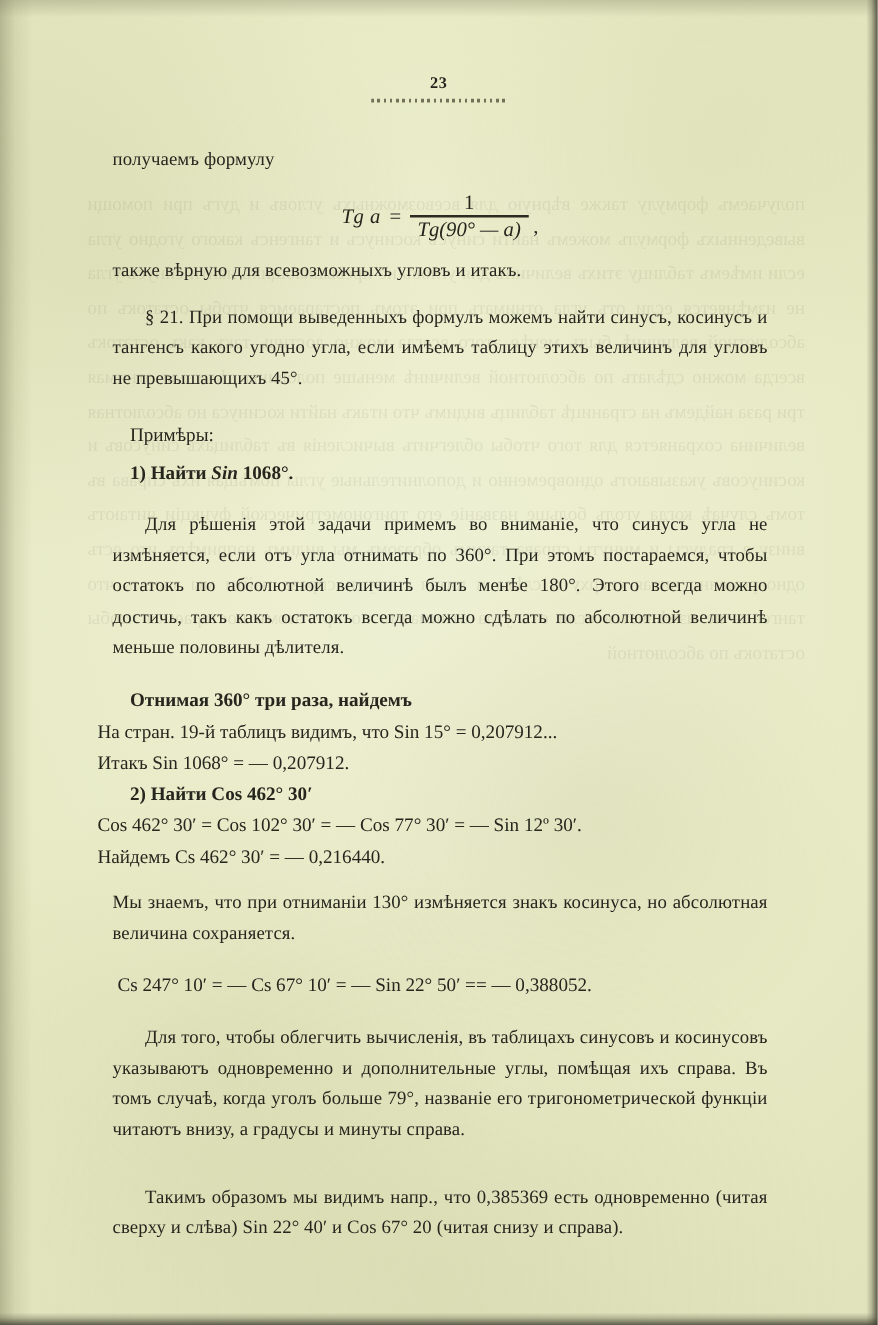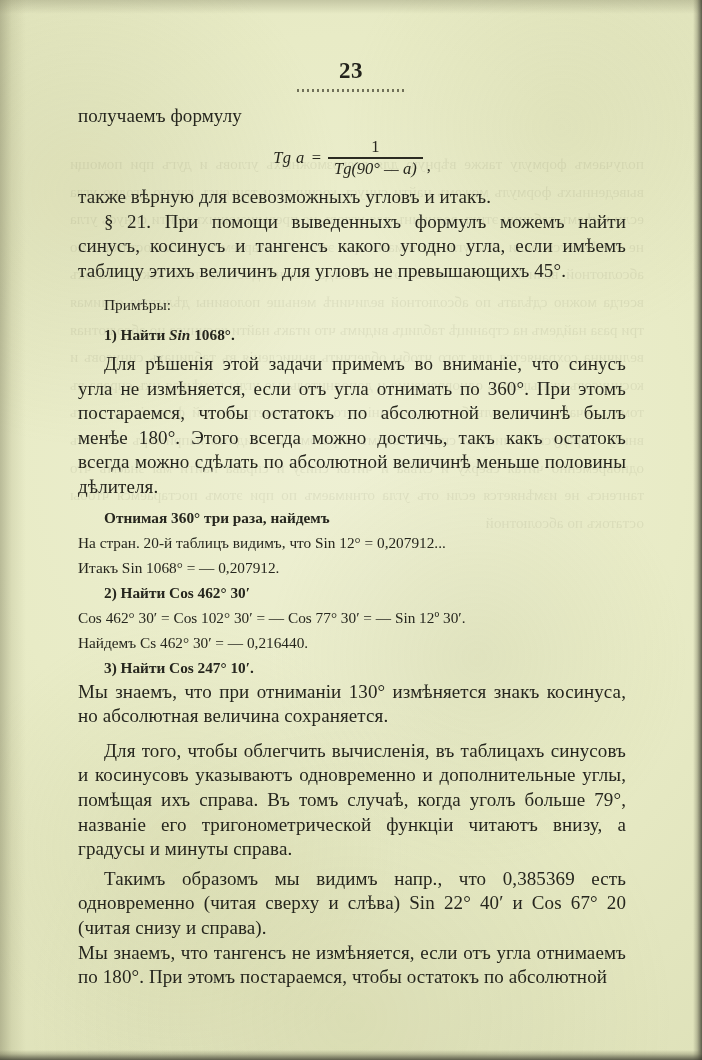--- a/index.html
+++ b/index.html
@@ -86,21 +86,21 @@
 
   
   .folio {
     position: absolute;
     top: 58px;
     left: 0;
     right: 0;
     text-align: center;
   }
   .folio-num {
-    font-size: 23px;
+    font-size: 13px;
     font-weight: bold;
     letter-spacing: 0.5px;
     color: #23231c;
   }
   .folio-rule {
     width: 108px;
     height: 3px;
     margin: 5px auto 0;
     background-image: repeating-linear-gradient(
       to right,
@@ -112,24 +112,24 @@
 
   
   .body {
     position: absolute;
     left: 78px;
     top: 104px;
     width: 548px;
   }
 
   .p {
-    margin: 0;
+    margin: 12px;
     text-align: justify;
     text-justify: inter-word;
-    font-size: 19px;
+    font-size: 15px;
     line-height: 24.6px;
     color: #26261e;
     letter-spacing: 0.1px;
   }
   .p.indent { text-indent: 26px; }
 
   .gap-sm { height: 5px; }
   .gap-md { height: 9px; }
 
   .it { font-style: italic; }
@@ -226,43 +226,42 @@
       <span>1) Найти </span><span class="it">Sin</span><span> 1068°.</span>
     </div>
 
     <div class="gap-sm"></div>
 
     <div class="p indent">Для рѣшенія этой задачи примемъ во вниманіе, что синусъ угла не измѣняется, если отъ угла отнимать по 360°. При этомъ постараемся, чтобы остатокъ по абсолютной величинѣ былъ менѣе 180°. Этого всегда можно достичь, такъ какъ остатокъ всегда можно сдѣлать по абсолютной величинѣ меньше половины дѣлителя.</div>
 
     <div class="gap-sm"></div>
 
     <div class="eqline pad2">Отнимая 360° три раза, найдемъ</div>
-    <div class="eqline">На стран. 20-й таблицъ видимъ, что Sin 12° = 0,207912...</div>
+    <div class="eqline">На стран. 19-й таблицъ видимъ, что Sin 15° = 0,207912...</div>
     <div class="eqline">Итакъ Sin 1068° = — 0,207912.</div>
 
     <div class="eqline pad2">2) Найти Cos 462° 30′</div>
     <div class="eqline">Cos 462° 30′ = Cos 102° 30′ = — Cos 77° 30′ = — Sin 12º 30′.</div>
     <div class="eqline">Найдемъ Cs 462° 30′ = — 0,216440.</div>
 
-    <div class="eqline pad2">3) Найти Cos 247° 10′.</div>
     <div class="p">Мы знаемъ, что при отниманіи 130° измѣняется знакъ косинуса, но абсолютная величина сохраняется.</div>
 
     <div class="gap-sm"></div>
 
+    <div class="eqline pad3">Cs 247° 10′ = — Cs 67° 10′ = — Sin 22° 50′ == — 0,388052.</div>
 
     <div class="gap-sm"></div>
 
     <div class="p indent">Для того, чтобы облегчить вычисленія, въ таблицахъ синусовъ и косинусовъ указываютъ одновременно и дополнительные углы, помѣщая ихъ справа. Въ томъ случаѣ, когда уголъ больше 79°, названіе его тригонометрической функціи читаютъ внизу, а градусы и минуты справа.</div>
 
     <div class="gap-sm"></div>
 
     <div class="p indent">Такимъ образомъ мы видимъ напр., что 0,385369 есть одновременно (читая сверху и слѣва) Sin 22° 40′ и Cos 67° 20 (читая снизу и справа).</div>
 
 
-    <div class="p">Мы знаемъ, что тангенсъ не измѣняется, если отъ угла отнимаемъ по 180°. При этомъ постараемся, чтобы остатокъ по абсолютной</div>
 
   </div>
 
   <div class="edge-left"></div>
   <div class="edge-top"></div>
   <div class="edge-right"></div>
   <div class="edge-bottom"></div>
 
 </div>
 

